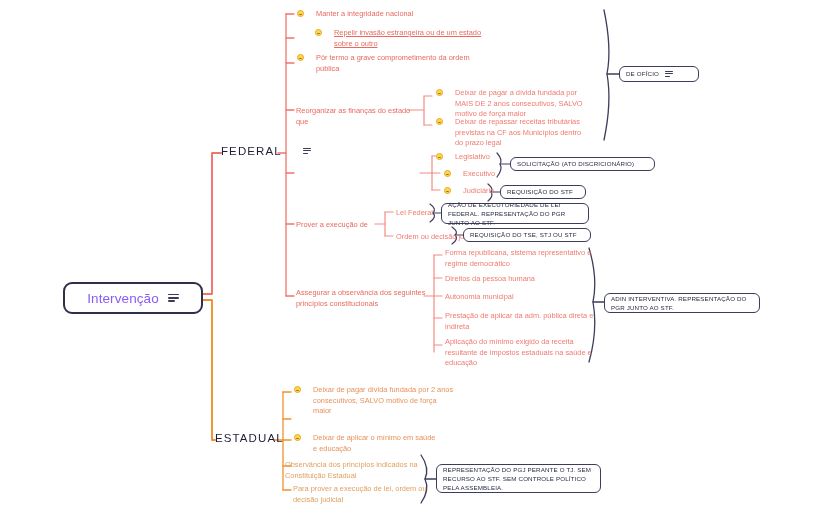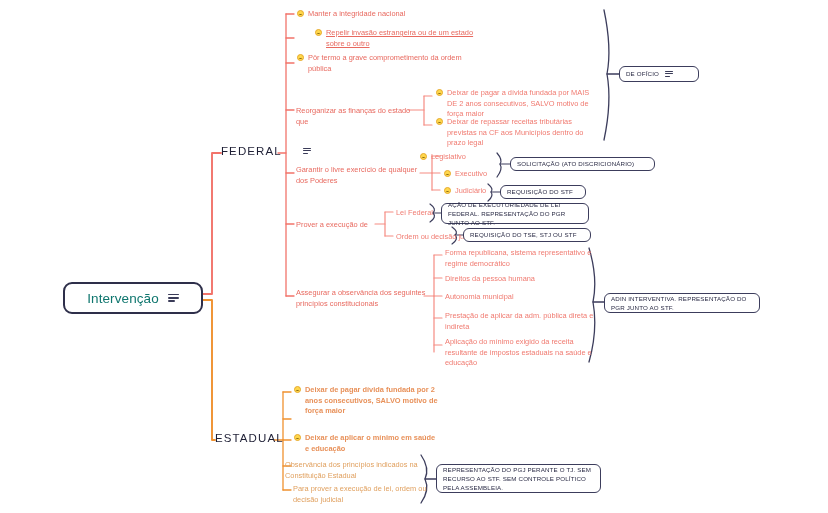--- a/index.html
+++ b/index.html
@@ -13,41 +13,41 @@
 
   
   .root-node{
     position:absolute;left:63px;top:282px;
     width:140px;height:32px;
     border:2px solid #2e2f4a;border-radius:9px;
     background:#fff;
     display:flex;align-items:center;justify-content:center;gap:9px;
     box-sizing:border-box;
   }
-  .root-label{font-size:13.5px;color:#0f766e;letter-spacing:.1px;}
+  .root-label{font-size:13.5px;color:#8b5cf6;letter-spacing:.1px;}
 
   
   .branch-head{
     position:absolute;display:flex;align-items:center;gap:21px;
     font-size:11.5px;letter-spacing:1.1px;color:#1e1f35;white-space:nowrap;
   }
   #branch-federal{left:221px;top:145px;}
   #branch-estadual{left:215px;top:432px;}
 
   
   .node{
     position:absolute;font-size:7.4px;line-height:1.45;
     white-space:normal;
   }
   .node.lvl2{color:#e8695f;}
   .node.lvl3{color:#f07a70;}
-  .node.est2{color:#e8915a;font-weight:bold;}
+  .node.est2{color:#e8915a;}
   .node.est2b{color:#e0a05f;}
 
-  .node-row{display:flex;align-items:flex-start;gap:4px;}
+  .node-row{display:flex;align-items:flex-start;gap:12px;}
   .node-row .txt{display:block;}
 
   
   .badge{
     position:absolute;
     border:1.2px solid #3c3d5c;border-radius:6px;background:#fff;
     color:#2a2b45;font-size:6.2px;line-height:1.5;
     padding:3px 6px;box-sizing:border-box;
     display:flex;align-items:center;gap:6px;
     letter-spacing:.15px;
@@ -199,25 +199,20 @@
       <span class="txt">Pôr termo a grave comprometimento da ordem pública</span>
     </div>
   </div>
 
   <div class="node lvl2" style="left:296px;top:106px;width:120px;">
     <div class="node-row">
       <span class="txt">Reorganizar as finanças do estado que</span>
     </div>
   </div>
 
-  <div class="node lvl2" style="left:296px;top:165px;width:132px;">
-    <div class="node-row">
-      <span class="txt">Garantir o livre exercício de qualquer dos Poderes</span>
-    </div>
-  </div>
 
   <div class="node lvl2" style="left:296px;top:220px;width:90px;">
     <div class="node-row">
       <span class="txt">Prover a execução de</span>
     </div>
   </div>
 
   <div class="node lvl2" style="left:296px;top:288px;width:130px;">
     <div class="node-row">
       <span class="txt">Assegurar a observância dos seguintes princípios constitucionais</span>
@@ -231,21 +226,21 @@
     </div>
   </div>
 
   <div class="node lvl3" style="left:436px;top:117px;width:155px;">
     <div class="node-row">
       <span class="dot-icon"></span>
       <span class="txt">Deixar de repassar receitas tributárias previstas na CF aos Municípios dentro do prazo legal</span>
     </div>
   </div>
 
-  <div class="node lvl3" style="left:420px;top:152px;width:60px;">
+  <div class="node lvl3" style="left:436px;top:152px;width:60px;">
     <div class="node-row">
       <span class="dot-icon"></span>
       <span class="txt">Legislativo</span>
     </div>
   </div>
 
   <div class="node lvl3" style="left:444px;top:169px;width:60px;">
     <div class="node-row">
       <span class="dot-icon"></span>
       <span class="txt">Executivo</span>

